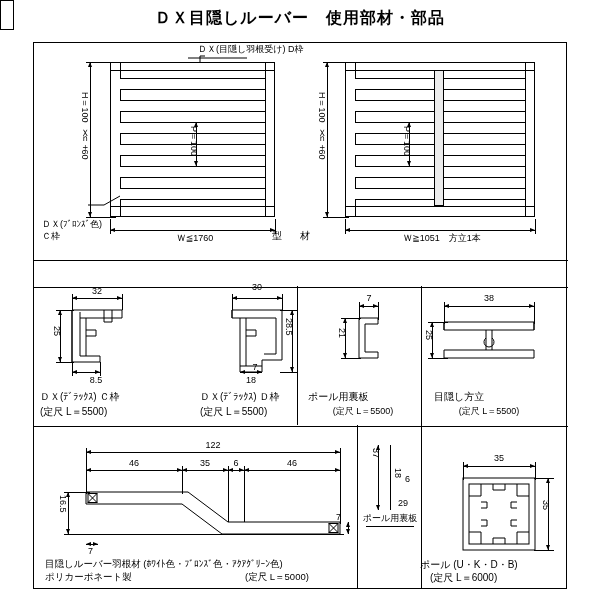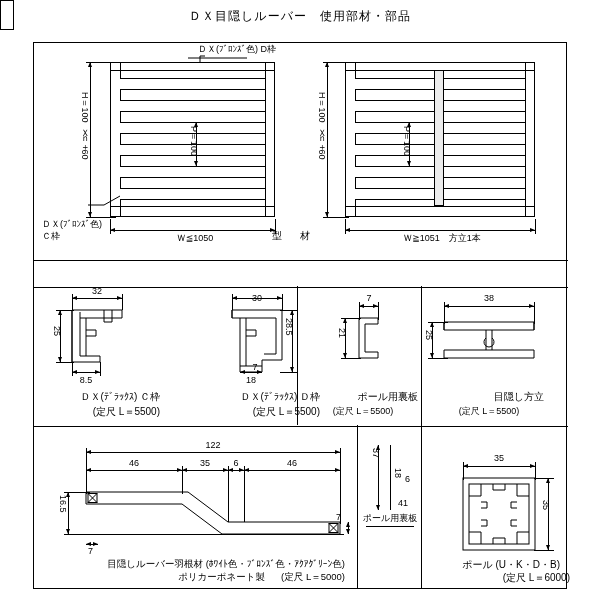--- a/index.html
+++ b/index.html
@@ -1,42 +1,42 @@
 <!DOCTYPE html>
 <html><head>
 <meta charset="utf-8">
 <style>
   html,body{margin:0;padding:0;background:#ffffff;}
   body{width:600px;height:600px;font-family:"Liberation Sans","DejaVu Sans",sans-serif;color:#000;}
   #sheet{position:relative;width:600px;height:600px;overflow:hidden;}
 
   .title{
     position:absolute;left:0;top:8px;width:600px;text-align:center;
-    font-size:12px;font-weight:normal;letter-spacing:1px;
+    font-size:16px;font-weight:bold;letter-spacing:1px;
   }
 
   .frame{position:absolute;border:1px solid #000;box-sizing:border-box;}
 
   
   #box-main{left:33px;top:42px;width:534px;height:547px;}
 
   
   .hrule{position:absolute;left:0;width:534px;height:0;border-top:1px solid #000;}
 
   
   .ln{position:absolute;background:#000;}
   .hl{height:1px;}
   .vl{width:1px;}
   .whitefill{background:#ffffff;border:1px solid #000;box-sizing:border-box;}
 
   .lbl{position:absolute;font-size:9px;line-height:1.15;white-space:nowrap;}
   .lbl.c{text-align:center;}
   .vert{writing-mode:vertical-rl;text-orientation:mixed;}
 
-  .cap{position:absolute;font-size:10px;text-align:right;line-height:1.35;white-space:nowrap;}
+  .cap{position:absolute;font-size:10px;text-align:left;line-height:1.35;white-space:nowrap;}
   .cap2{position:absolute;font-size:9px;text-align:center;line-height:1.35;white-space:nowrap;}
 
   .secthead{position:absolute;font-size:10px;letter-spacing:4px;}
 
   
   .dim{position:absolute;height:1px;background:#000;}
   .dim:before,.dim:after{content:"";position:absolute;top:-2px;width:0;height:0;
      border-top:2.5px solid transparent;border-bottom:2.5px solid transparent;}
   .dim:before{left:0;border-right:5px solid #000;}
   .dim:after{right:0;border-left:5px solid #000;}
@@ -92,37 +92,37 @@
     <div class="slat" style="left:120px;top:122px;width:145px;height:12px;"></div>
     <div class="slat" style="left:120px;top:144px;width:145px;height:12px;"></div>
     <div class="slat" style="left:120px;top:166px;width:145px;height:12px;"></div>
     <div class="slat" style="left:120px;top:188px;width:145px;height:12px;"></div>
 
     <svg width="600" height="600">
       <polyline points="200,62 200,56 205,56" fill="none" stroke="#000" stroke-width="1"></polyline>
       <polyline points="188,58 247,58" fill="none" stroke="#000" stroke-width="1"></polyline>
       <polyline points="120,196 104,205 88,205" fill="none" stroke="#000" stroke-width="1"></polyline>
     </svg>
-    <div class="lbl" style="left:198px;top:44px;">ＤＸ(ﾌﾞﾛﾝｽﾞ色) D枠</div>
+    <div class="lbl" style="left:198px;top:44px;">ＤＸ(目隠し羽根受け) D枠</div>
 
     <div class="lbl" style="left:42px;top:219px;">ＤＸ(ﾌﾞﾛﾝｽﾞ色)</div>
     <div class="lbl" style="left:42px;top:231px;">Ｃ枠</div>
 
     <div class="dimv" style="left:90px;top:62px;height:155px;"></div>
     <div class="tickh" style="left:86px;top:62px;width:30px;"></div>
     <div class="tickh" style="left:86px;top:217px;width:30px;"></div>
     <div class="lbl vert" style="left:80px;top:92px;">H＝100Ｘｎ＋60</div>
 
     <div class="dimv" style="left:196px;top:122px;height:44px;"></div>
     <div class="lbl vert" style="left:189px;top:126px;">P＝100</div>
 
     <div class="dim" style="left:110px;top:230px;width:165px;"></div>
     <div class="tick" style="left:110px;top:219px;height:15px;"></div>
     <div class="tick" style="left:275px;top:219px;height:15px;"></div>
-    <div class="lbl c" style="left:150px;top:233px;width:90px;">Ｗ≦1050</div>
+    <div class="lbl c" style="left:150px;top:233px;width:90px;">Ｗ≦1760</div>
   </div>
 
   <div>
 
     <div class="panel-outer" style="left:345px;top:62px;width:190px;height:155px;"></div>
     <div class="ln hl" style="left:345px;top:70px;width:190px;"></div>
     <div class="ln hl" style="left:345px;top:206px;width:190px;"></div>
     <div class="ln vl" style="left:355px;top:62px;height:155px;"></div>
     <div class="ln vl" style="left:525px;top:62px;height:155px;"></div>
 
@@ -175,21 +175,21 @@
     <div class="lbl c" style="left:77px;top:286px;width:40px;">32</div>
 
     <div class="dimv" style="left:60px;top:310px;height:52px;"></div>
     <div class="tickh" style="left:56px;top:310px;width:18px;"></div>
     <div class="tickh" style="left:56px;top:362px;width:18px;"></div>
     <div class="lbl vert" style="left:52px;top:326px;">25</div>
 
     <div class="dim" style="left:72px;top:372px;width:28px;"></div>
     <div class="tick" style="left:72px;top:362px;height:14px;"></div>
     <div class="tick" style="left:100px;top:362px;height:14px;"></div>
-    <div class="lbl c" style="left:66px;top:375px;width:40px;">8.5</div>
+    <div class="lbl c" style="left:76px;top:375px;width:40px;">8.5</div>
 
     <div class="cap" style="left:40px;top:390px;width:120px;">ＤＸ(ﾃﾞﾗｯｸｽ) Ｃ枠</div>
     <div class="cap" style="left:40px;top:405px;width:120px;">(定尺  L＝5500)</div>
   </div>
 
   <div>
     <svg width="600" height="600">
       <g fill="none" stroke="#000" stroke-width="1">
         <path d="M232,310 L282,310 L282,360 L262,360 L262,372 L240,372 L240,318 L232,318 Z"></path>
         <path d="M240,318 L276,318"></path>
@@ -197,21 +197,21 @@
         <path d="M246,330 L256,330 L256,336 L246,336"></path>
         <path d="M276,318 L276,354 L264,354"></path>
         <path d="M240,366 L262,366"></path>
         <path d="M232,310 L232,318"></path>
       </g>
     </svg>
 
     <div class="dim" style="left:232px;top:298px;width:50px;"></div>
     <div class="tick" style="left:232px;top:294px;height:16px;"></div>
     <div class="tick" style="left:282px;top:294px;height:16px;"></div>
-    <div class="lbl c" style="left:237px;top:293px;width:40px;">30</div>
+    <div class="lbl c" style="left:237px;top:282px;width:40px;">30</div>
 
     <div class="dimv" style="left:292px;top:310px;height:62px;"></div>
     <div class="tickh" style="left:280px;top:310px;width:18px;"></div>
     <div class="tickh" style="left:280px;top:372px;width:18px;"></div>
     <div class="lbl vert" style="left:284px;top:318px;">28.5</div>
 
     <div class="dim" style="left:240px;top:372px;width:22px;"></div>
     <div class="lbl c" style="left:231px;top:375px;width:40px;">18</div>
     <div class="lbl c" style="left:245px;top:362px;width:20px;">7</div>
 
@@ -315,21 +315,21 @@
     <div class="ln" style="left:390px;top:445px;width:1px;height:65px;"></div>
     <div class="whitefill" style="left:390px;top:465px;width:14px;height:30px;"></div>
 
     <div class="dimv" style="left:378px;top:445px;height:65px;"></div>
     <div class="lbl vert" style="left:371px;top:448px;">37</div>
 
     <div class="lbl vert" style="left:393px;top:468px;">18</div>
 
     <div class="lbl" style="left:405px;top:474px;">6</div>
 
-    <div class="lbl" style="left:398px;top:498px;">41</div>
+    <div class="lbl" style="left:398px;top:498px;">29</div>
 
     <div class="cap2" style="left:362px;top:512px;width:56px;">ポール用裏板</div>
     <div class="ln hl" style="left:366px;top:526px;width:48px;"></div>
   </div>
 
   <div>
     <svg width="600" height="600">
       <g fill="none" stroke="#000" stroke-width="1">
         <rect x="463" y="478" width="72" height="72"></rect>
         <rect x="469" y="484" width="60" height="60"></rect>

